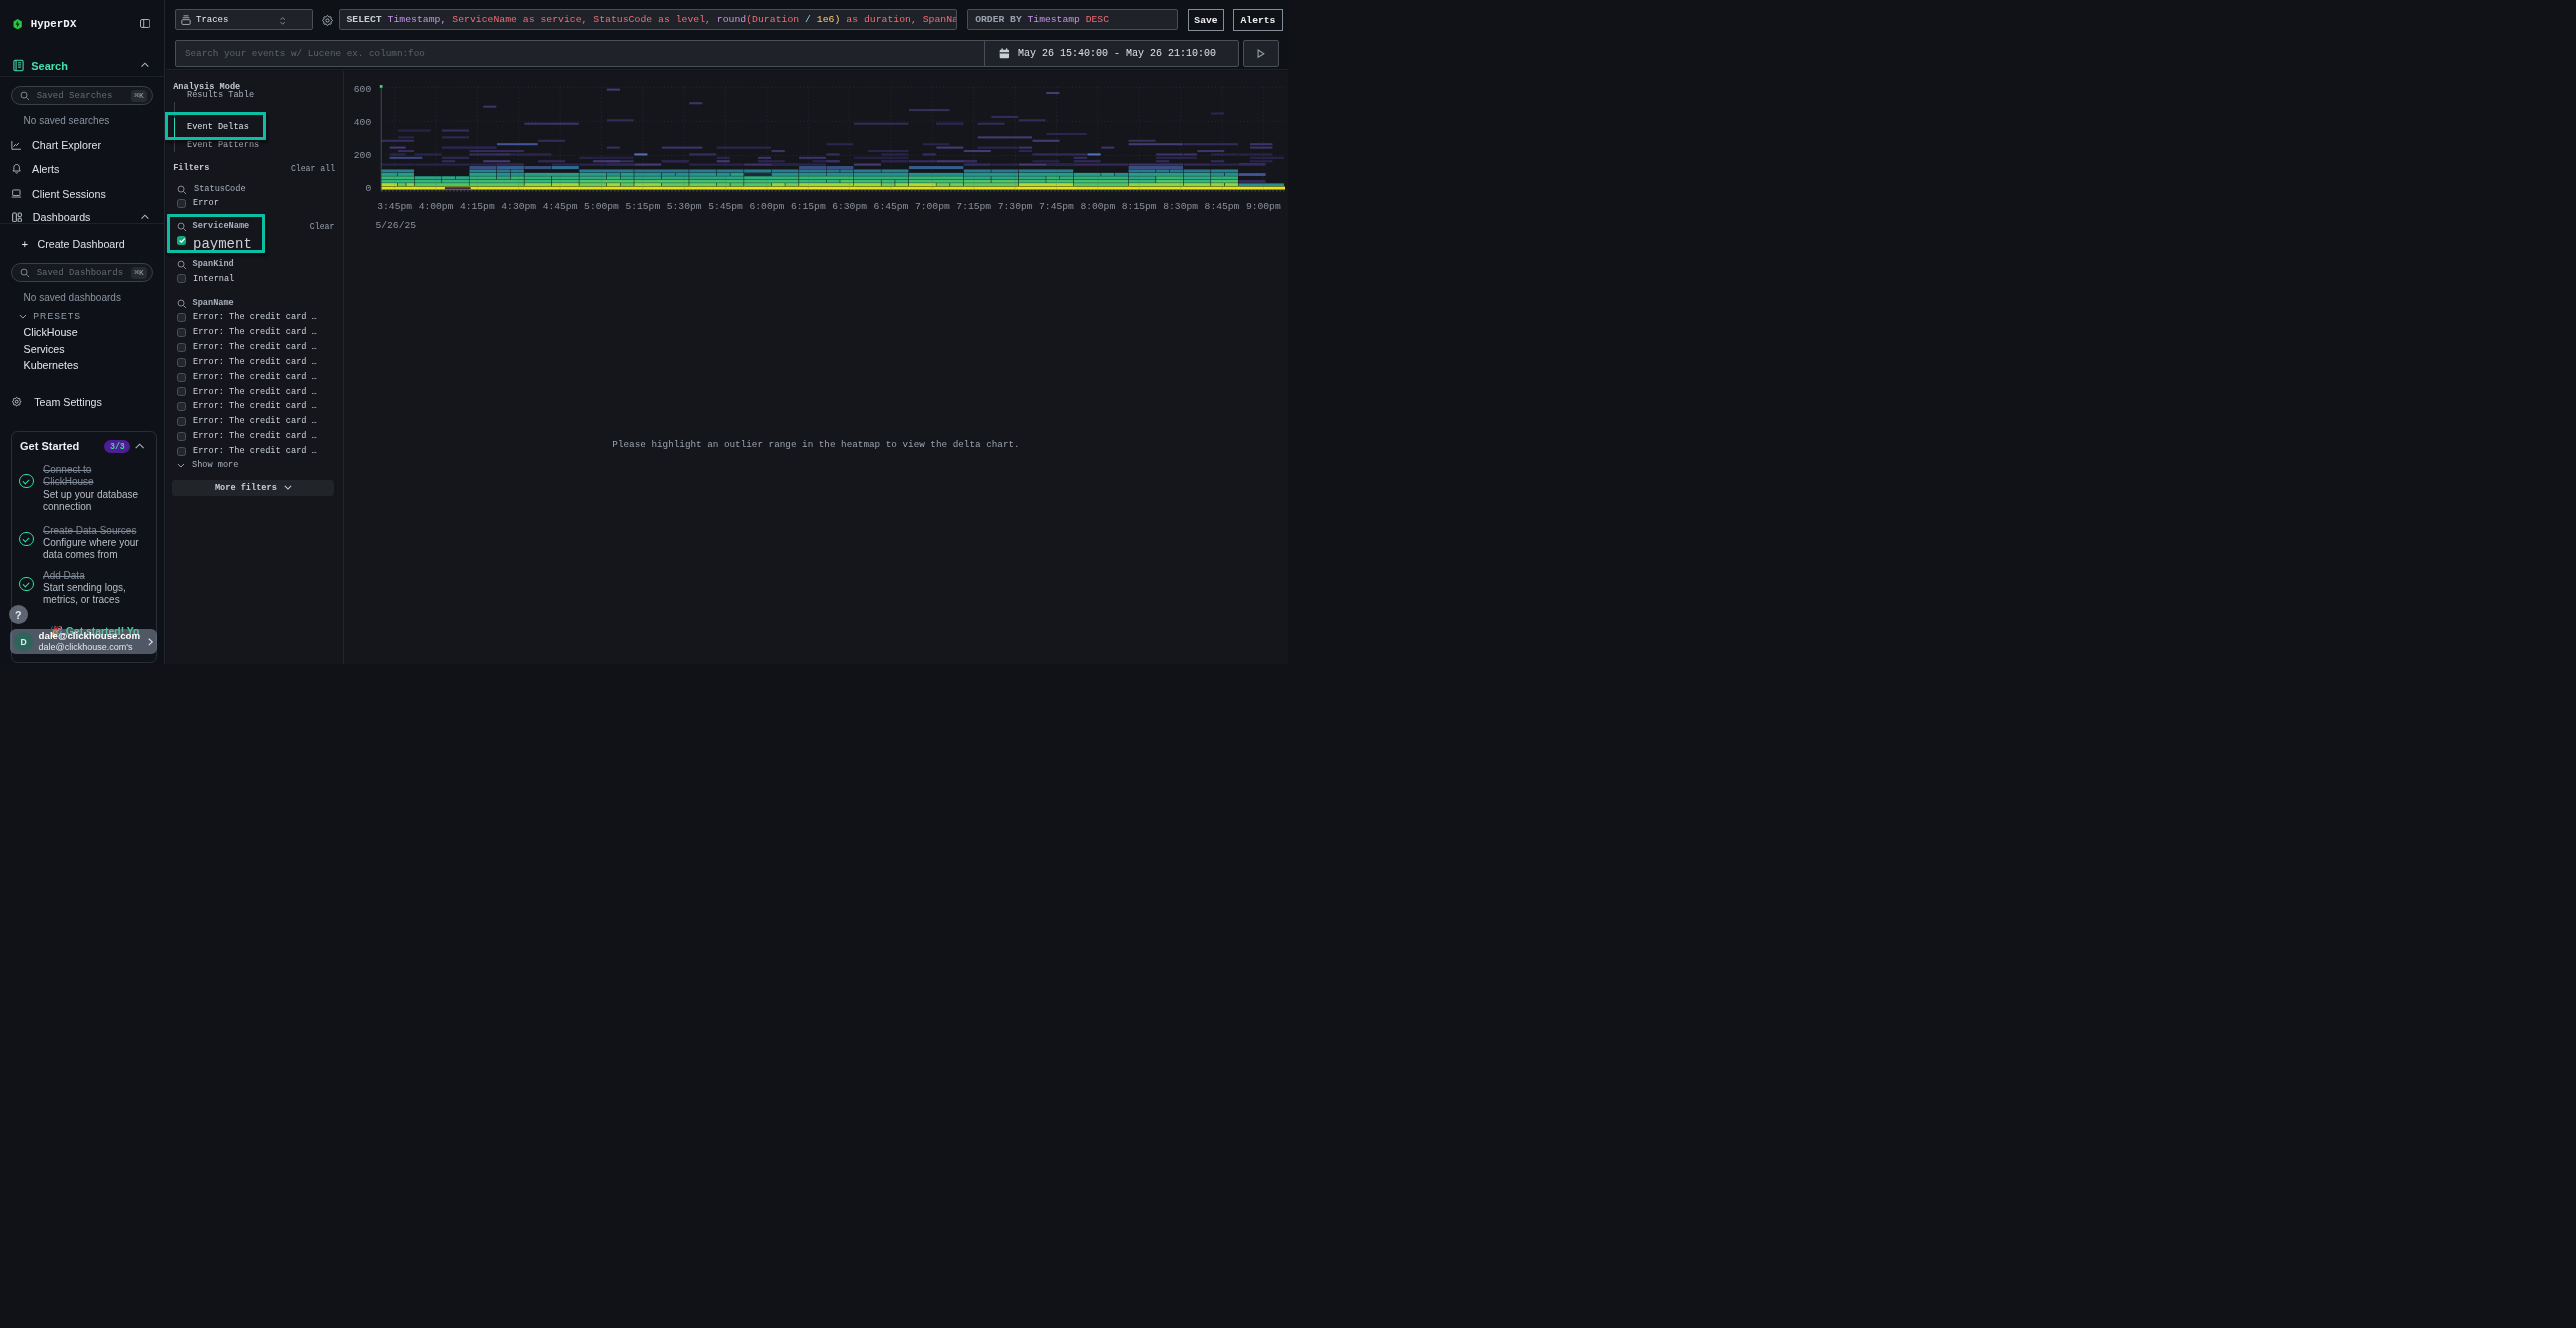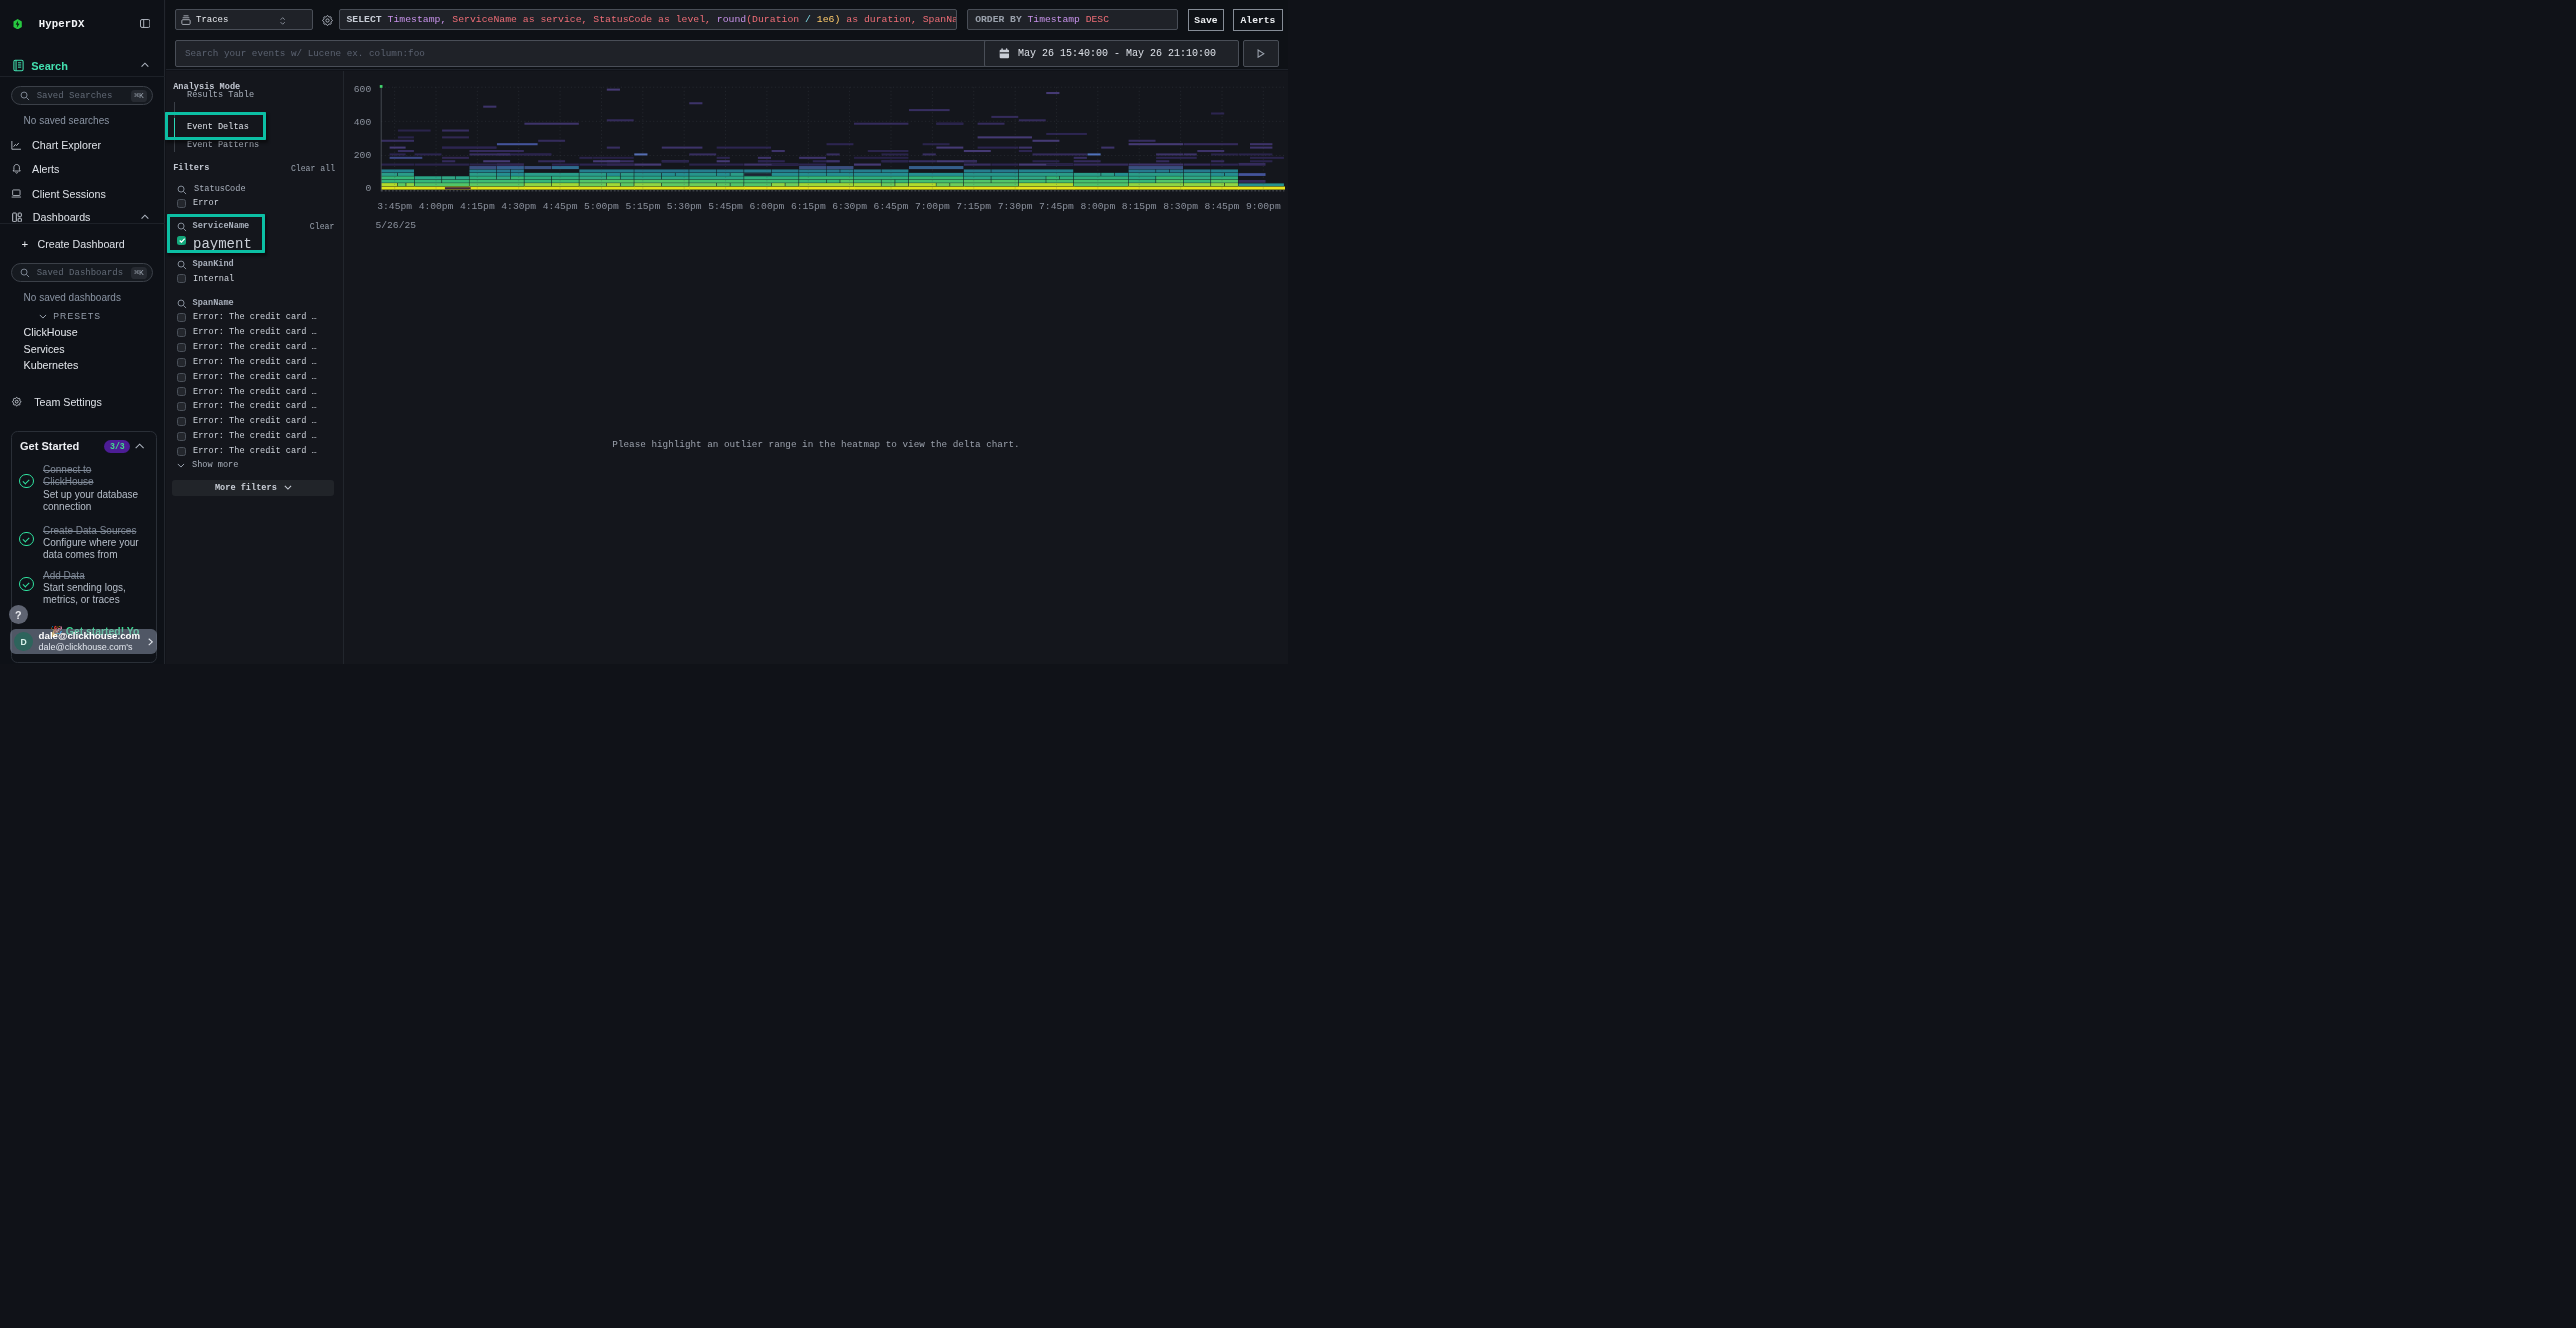--- a/index.html
+++ b/index.html
@@ -29,21 +29,21 @@
 </style>
 </head>
 <body>
 <div id="sidebar">
 
   <div class="srow" style="left:12.5px; top:18px;">
     <svg width="9.3" height="10.7" viewBox="0 0 23 27">
       <path d="M11.5 0 L22 6.2 V20.0 L11.5 26.4 L1 20.0 V6.2 Z" fill="#27c840"></path>
       <path d="M12.8 4 L6.5 14.2 L10.6 14.4 L9.3 22.3 L16.4 11.7 L11.9 11.5 Z" fill="#0c2213"></path>
     </svg>
-    <span class="mono" style="font-weight:bold; font-size:10.7px; color:#f2f4f7; margin-left:17px; letter-spacing:0.1px;">HyperDX</span>
+    <span class="mono" style="font-weight:bold; font-size:10.7px; color:#f2f4f7; margin-left:9px; letter-spacing:0.1px;">HyperDX</span>
   </div>
 
   <svg style="position:absolute; left:140px; top:18.6px;" width="10.4" height="9" viewBox="0 0 21 18" fill="none" stroke="#b8bec8" stroke-width="1.9">
     <rect x="1" y="1" width="19" height="16" rx="3"></rect>
       <line x1="7.5" y1="1" x2="7.5" y2="17"></line>
   </svg>
 
   <div class="srow" style="left:11.8px; top:59px;">
     <svg width="13" height="13" viewBox="0 0 24 24" fill="none" stroke="#43e0b0" stroke-width="1.9">
       <rect x="3.5" y="2.5" width="17" height="19" rx="2.5"></rect>
@@ -111,21 +111,21 @@
   <div class="pill" style="top:263px;">
     <svg style="margin-left:7.9px;" width="10" height="10" viewBox="0 0 16 16" fill="none" stroke="#7d8693" stroke-width="1.6">
         <circle cx="6.5" cy="6.5" r="4.8"></circle>
         <line x1="10.2" y1="10.2" x2="14.5" y2="14.5"></line>
       </svg>
     <span class="ph">Saved Dashboards</span>
     <span class="kbd">⌘K</span>
   </div>
   <div class="srow sans" style="left:23.6px; top:292px; font-size:10px; color:#8a94a3;">No saved dashboards</div>
 
-  <div class="srow" style="left:39px; top:311px;">
+  <div class="srow" style="left:19px; top:311px;">
     <svg width="7.9" height="5" viewBox="0 0 12 8" fill="none" stroke="#98a1ae" stroke-width="1.6">
         <path d="M1 1.5 L6 6.5 L11 1.5"></path>
       </svg>
     <span class="sans" style="margin-left:6.4px; font-size:8.6px; letter-spacing:1.1px; color:#98a1ae;">PRESETS</span>
   </div>
   <div class="srow sans" style="left:23.6px; top:326px; font-size:10.7px; color:#e4e7ec;">ClickHouse</div>
   <div class="srow sans" style="left:23.6px; top:343px; font-size:10.7px; color:#e4e7ec;">Services</div>
   <div class="srow sans" style="left:23.6px; top:359px; font-size:10.7px; color:#e4e7ec;">Kubernetes</div>
 
   <div class="srow" style="left:11.4px; top:396px;">

